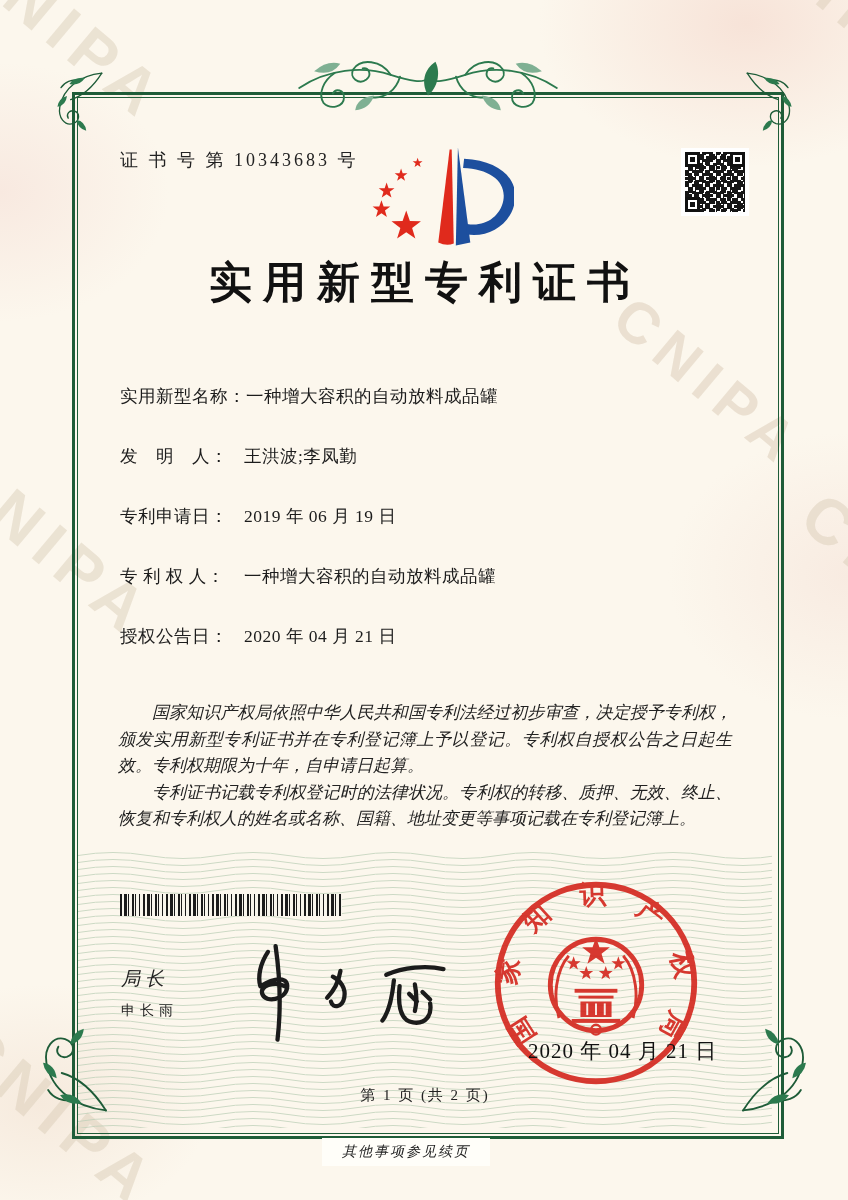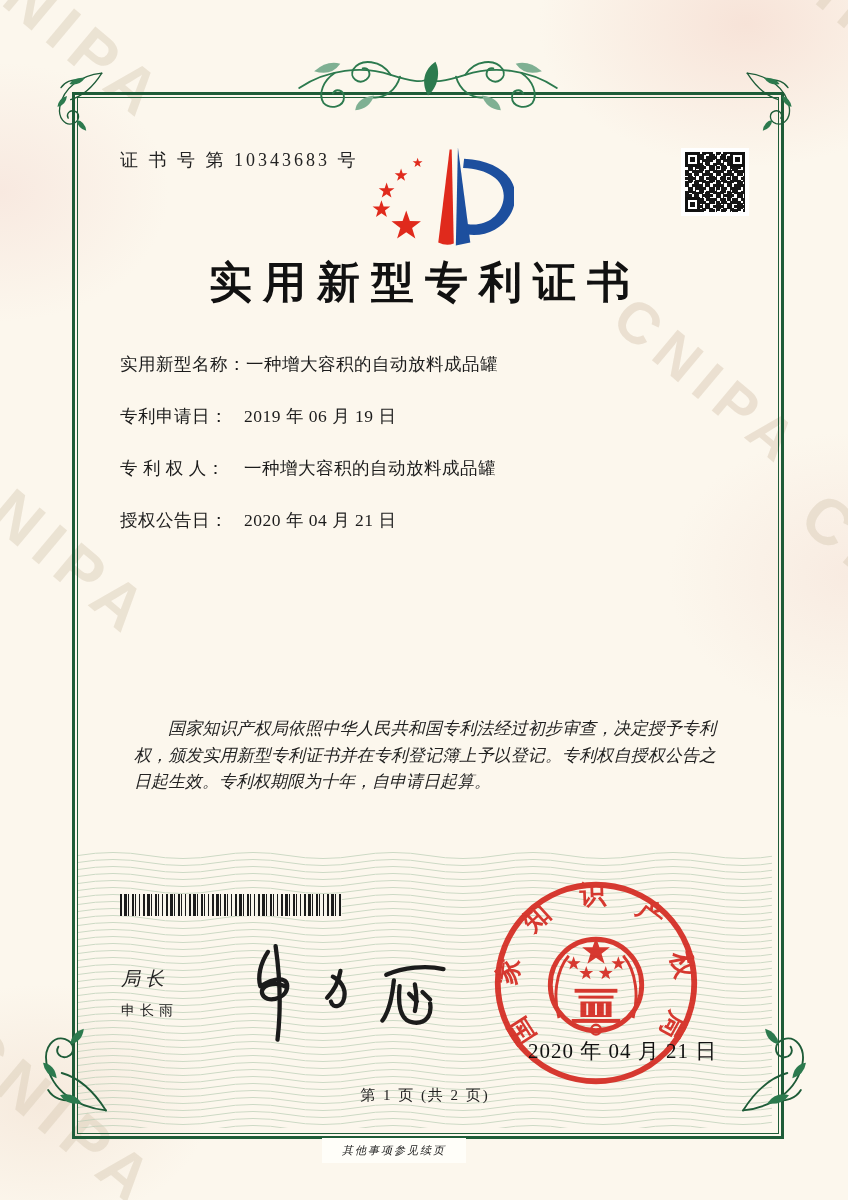--- a/index.html
+++ b/index.html
@@ -78,30 +78,30 @@
   }
   .qr-f{position:absolute;width:15px;height:15px;border:3px solid #111;box-sizing:border-box;background:#fff;}
   .qr-f::after{content:"";position:absolute;left:2px;top:2px;width:5px;height:5px;background:#111;}
   .qr-f1{left:0;top:0;} .qr-f2{right:0;top:0;} .qr-f3{left:0;bottom:0;}
   .title{
     position:absolute;left:72px;top:254px;width:706px;
     text-align:center;font-size:43px;font-weight:bold;
     letter-spacing:11px;color:#111;
   }
   .fields{position:absolute;left:120px;top:352px;width:660px;font-size:17.5px;letter-spacing:.5px;}
-  .frow{position:relative;height:28px;margin-bottom:24px;white-space:nowrap;}
+  .frow{position:relative;height:28px;margin-bottom:24px;white-space:nowrap;margin-top:32px;}
   .flabel{display:inline-block;min-width:124px;color:#1c1c1c;}
   .fvalue{color:#1c1c1c;}
   .gazette{position:absolute;left:258px;top:0;}
   .paras{
     position:absolute;left:118px;top:700px;width:614px;
     font-size:17px;line-height:26.5px;text-align:justify;
     font-style:italic;color:#222;
   }
-  .paras p{margin:16px;text-indent:2em;}
+  .paras p{margin:0;text-indent:2em;}
   .barcode{
     position:absolute;left:120px;top:894px;width:222px;height:22px;
     background:repeating-linear-gradient(90deg,
       #1b1b1b 0 2px, #f8f5ec 2px 4px,
       #1b1b1b 4px 7px, #f8f5ec 7px 8px,
       #1b1b1b 8px 9px, #f8f5ec 9px 12px,
       #1b1b1b 12px 14px, #f8f5ec 14px 15px,
       #1b1b1b 15px 16px, #f8f5ec 16px 19px,
       #1b1b1b 19px 20px, #f8f5ec 20px 23px);
   }
@@ -121,21 +121,21 @@
     position:absolute;left:528px;top:1037px;z-index:6;
     font-size:21px;letter-spacing:1px;color:#111;white-space:nowrap;
   }
   .page-num{
     position:absolute;left:72px;top:1086px;width:706px;text-align:center;
     font-size:15px;letter-spacing:2px;color:#222;z-index:4;
   }
   .cont-note{
     position:absolute;left:322px;top:1138px;
     background:#fffef9;padding:5px 20px;
-    font-size:11px;font-style:italic;letter-spacing:2px;color:#222;
+    font-size:14px;font-style:italic;letter-spacing:2px;color:#222;
     z-index:4;white-space:nowrap;
   }
 </style>
 </head>
 <body>
 
 <svg width="0" height="0" style="position:absolute" aria-hidden="true">
   <defs>
     <path id="star" d="M0,-10 L2.35,-3.24 L9.51,-3.09 L3.80,1.24 L5.88,8.09 L0,4 L-5.88,8.09 L-3.80,1.24 L-9.51,-3.09 L-2.35,-3.24 Z"></path>
     <g id="flourish">
@@ -230,32 +230,36 @@
       </div>
     </div>
 
     <div class="title">实用新型专利证书</div>
 
     <div class="fields">
       <div class="frow">
         <span class="flabel">实用新型名称：</span><span class="fvalue">一种增大容积的自动放料成品罐</span>
       </div>
       <div class="frow">
+        <span class="flabel">发　明　人：</span><span class="fvalue">王洪波;李凤勤</span>
+      </div>
+      <div class="frow">
         <span class="flabel">专利申请日：</span><span class="fvalue">2019 年 06 月 19 日</span>
       </div>
       <div class="frow">
         <span class="flabel">专 利 权 人：</span><span class="fvalue">一种增大容积的自动放料成品罐</span>
       </div>
       <div class="frow">
         <span class="flabel">授权公告日：</span><span class="fvalue">2020 年 04 月 21 日</span>
       </div>
     </div>
 
     <div class="paras">
       <p>国家知识产权局依照中华人民共和国专利法经过初步审查，决定授予专利权，颁发实用新型专利证书并在专利登记簿上予以登记。专利权自授权公告之日起生效。专利权期限为十年，自申请日起算。</p>
+      <p>专利证书记载专利权登记时的法律状况。专利权的转移、质押、无效、终止、恢复和专利权人的姓名或名称、国籍、地址变更等事项记载在专利登记簿上。</p>
     </div>
 
     <div class="barcode"></div>
 
     <div class="director-title">局长</div>
     <div class="director-name">申长雨</div>
 
     <svg class="signature" viewBox="0 0 260 110">
       <g stroke="#1b1b1b" stroke-width="4.5" fill="none" stroke-linecap="round" stroke-linejoin="round">
         <path d="M44,14 C36,26 33,40 36,50 C52,40 66,40 64,52 C62,64 42,68 38,58 C35,50 50,44 62,50"></path>

